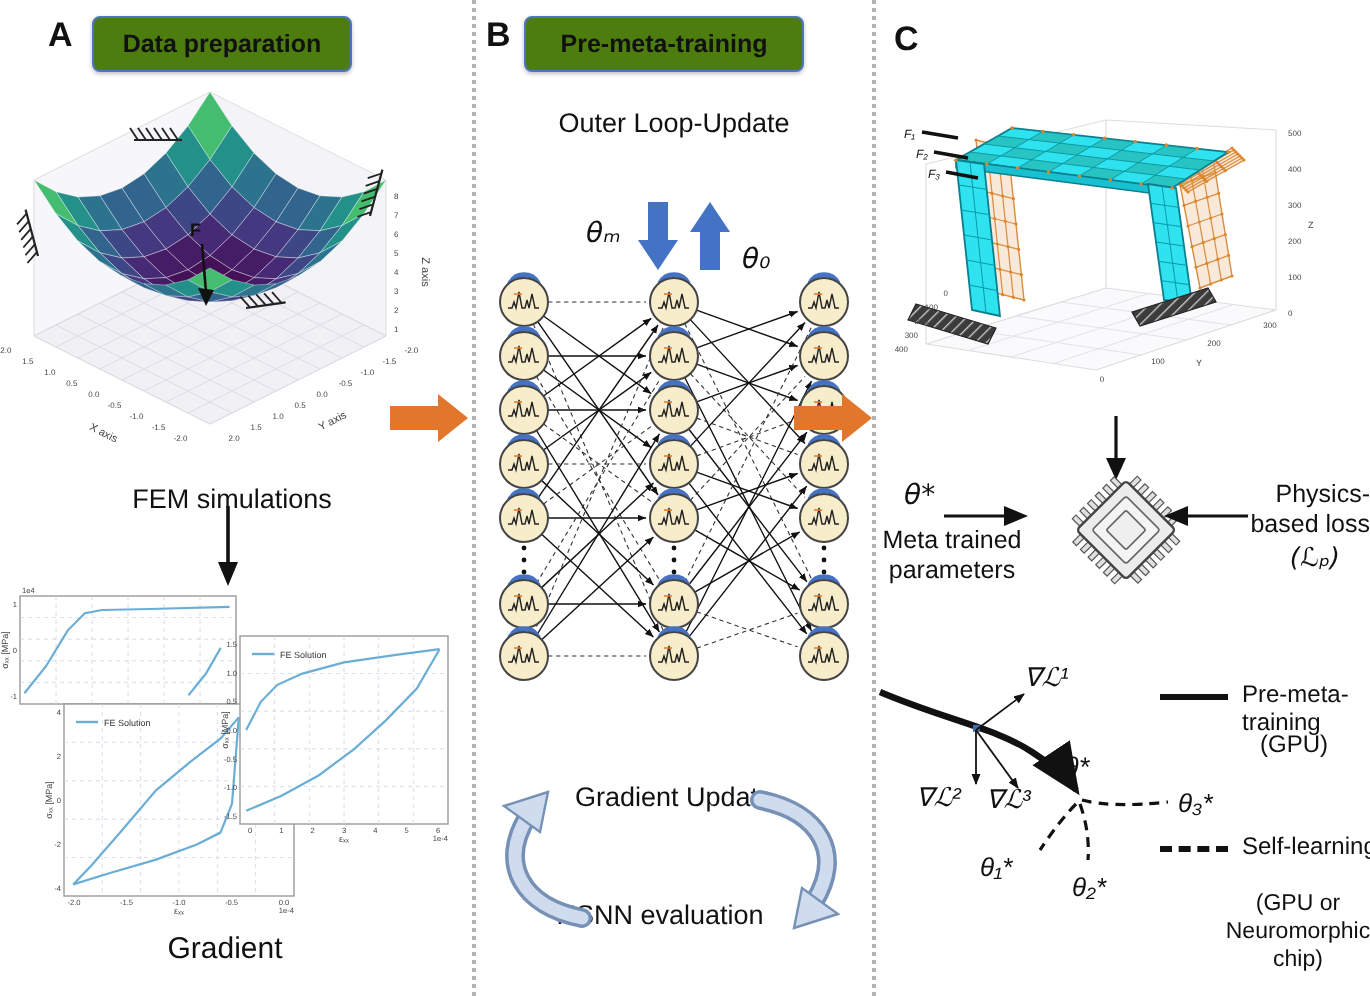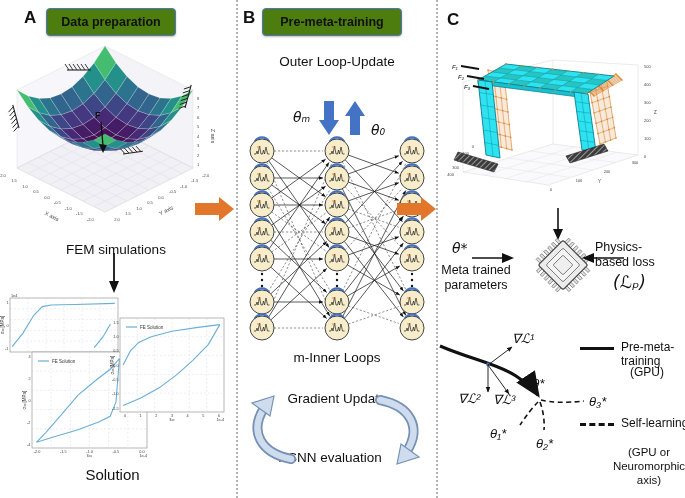--- a/index.html
+++ b/index.html
@@ -270,21 +270,21 @@
         <text x="138.66666666666666" y="124.5" font-size="3.8" fill="#444" text-anchor="middle">1</text>
         <text x="154.33333333333334" y="124.5" font-size="3.8" fill="#444" text-anchor="middle">2</text>
         <text x="170" y="124.5" font-size="3.8" fill="#444" text-anchor="middle">3</text>
         <text x="185.66666666666666" y="124.5" font-size="3.8" fill="#444" text-anchor="middle">4</text>
         <text x="201.33333333333331" y="124.5" font-size="3.8" fill="#444" text-anchor="middle">5</text>
         <text x="217" y="124.5" font-size="3.8" fill="#444" text-anchor="middle">6</text>
         <text x="222" y="128.5" font-size="3.8" fill="#444" text-anchor="end">1e-4</text>
       </g>
     </svg>
 
-  <div class="caption big" style="left:0;top:466px;width:225px">Solution</div>
+  <div class="caption big" style="left:0;top:466px;width:225px">Gradient</div>
 
   <svg style="left:195px;top:197px" width="40" height="24">
     <polygon points="0,6 24,6 24,0 39,12 24,24 24,18 0,18" fill="#e2762b"></polygon>
   </svg>
 
   <div class="plabel" style="left:243px;top:8px">B</div>
   <div class="hdr-btn" style="left:262px;top:8px;width:112px">Pre-meta-training</div>
 
   <div class="caption" style="left:237px;top:54px;width:200px">Outer Loop-Update</div>
 
@@ -485,21 +485,20 @@
         <line x1="-5" y1="-4" x2="-1" y2="-4" stroke="#e07b2e" stroke-width="0.8"></line>
       </g>
       <g transform="translate(172,192)">
         <path d="M-7,-9.5 A8,8 0 0 1 7,-9.5" fill="none" stroke="#4472c4" stroke-width="2.4" stroke-linecap="round"></path>
         <circle cx="0" cy="0" r="12" fill="#f7edcb" stroke="#444" stroke-width="1"></circle>
         <path d="M-8,3 h2 l1,-3 l1,3 l1.5,-8 l1.5,8 h1.5 l1,-4 l1,4 l1.5,-7 l1.5,7 h2" fill="none" stroke="#222" stroke-width="0.7"></path>
         <line x1="-5" y1="-4" x2="-1" y2="-4" stroke="#e07b2e" stroke-width="0.8"></line>
       </g>
     </svg>
 
-  <div class="caption" style="left:237px;top:350px;width:200px">m-Inner Loops</div>
   <div class="caption" style="left:237px;top:391px;width:200px">Gradient  Update</div>
   <div class="caption" style="left:230px;top:450px;width:200px">HSNN evaluation</div>
 
   <svg style="left:243px;top:396px" width="56" height="70">
     <path d="M48,63 C18,57 6,36 21,12" fill="none" stroke="#7691b5" stroke-width="10" stroke-linecap="round"></path>
     <path d="M48,63 C18,57 6,36 21,12" fill="none" stroke="#cfdcee" stroke-width="6.5" stroke-linecap="round"></path>
     <polygon points="31,0 9,7 27,20" fill="#cfdcee" stroke="#7691b5" stroke-width="1.2"></polygon>
   </svg>
   <svg style="left:372px;top:394px" width="56" height="72">
     <path d="M8,6 C38,12 50,33 35,57" fill="none" stroke="#7691b5" stroke-width="10" stroke-linecap="round"></path>
@@ -784,22 +783,22 @@
   <svg style="left:472px;top:252px" width="42" height="12">
     <line x1="0" y1="6" x2="32" y2="6" stroke="#111" stroke-width="1.5"></line>
     <polygon points="42,6 30,1 30,11" fill="#111"></polygon>
   </svg>
   <div class="smalltxt" style="left:440px;top:263px;width:72px">Meta trained parameters</div>
 
   <svg style="left:582px;top:252px" width="42" height="12">
     <line x1="10" y1="6" x2="42" y2="6" stroke="#111" stroke-width="1.5"></line>
     <polygon points="0,6 12,1 12,11" fill="#111"></polygon>
   </svg>
-  <div class="smalltxt" style="left:595px;top:240px;width:72px;text-align:left">Physics-based loss</div>
-  <div class="mathtxt" style="left:613px;top:272px;width:72px;text-align:left;font-size:17px">(ℒₚ)</div>
+  <div class="smalltxt" style="left:613px;top:240px;width:72px;text-align:right">Physics-based loss</div>
+  <div class="mathtxt" style="left:598px;top:272px;width:72px;text-align:right;font-size:13px">(ℒₚ)</div>
 
   <svg id="trajPlot" style="left:438px;top:330px" width="180" height="168" viewBox="0 0 180 168">
       <defs>
         <marker id="trajBig" markerWidth="9" markerHeight="8" refX="7" refY="3.5" orient="auto">
           <path d="M0,0 L8,3.5 L0,7 Z" fill="#111"></path>
         </marker>
         <marker id="trajSm" markerWidth="7" markerHeight="6" refX="5.5" refY="2.5" orient="auto">
           <path d="M0,0 L6,2.5 L0,5 Z" fill="#111"></path>
         </marker>
       </defs>
@@ -822,15 +821,15 @@
 
   <div class="legend-row" style="left:580px;top:340px">
     <div class="swatch-solid"></div>
     <div style="width:62px">Pre-meta-training</div>
   </div>
   <div class="smalltxt" style="left:630px;top:365px;font-size:12px">(GPU)</div>
   <div class="legend-row" style="left:580px;top:416px">
     <div class="swatch-dash"></div>
     <div style="width:70px;white-space:nowrap">Self-learning</div>
   </div>
-  <div class="smalltxt" style="left:612px;top:446px;width:74px;font-size:11.5px">(GPU or Neuromorphic axis)</div>
+  <div class="smalltxt" style="left:612px;top:446px;width:74px;font-size:11.5px">(GPU or Neuromorphic chip)</div>
 
 </div>
 
 </body></html>

